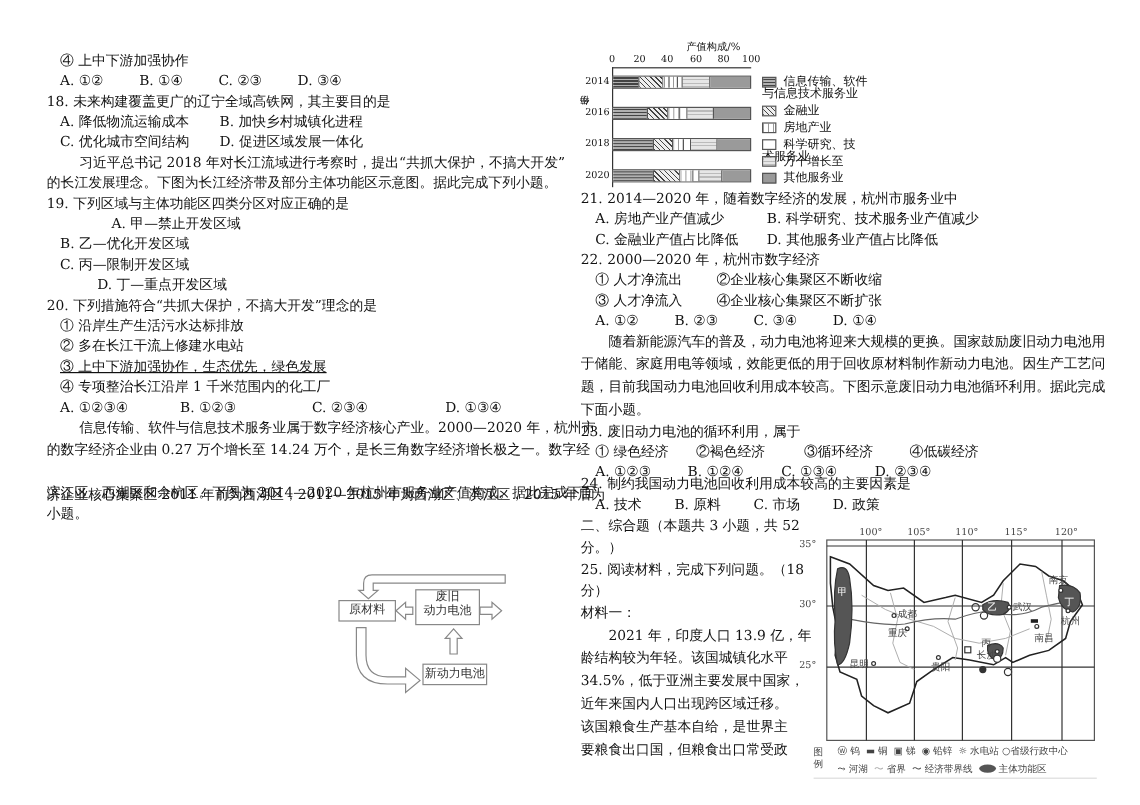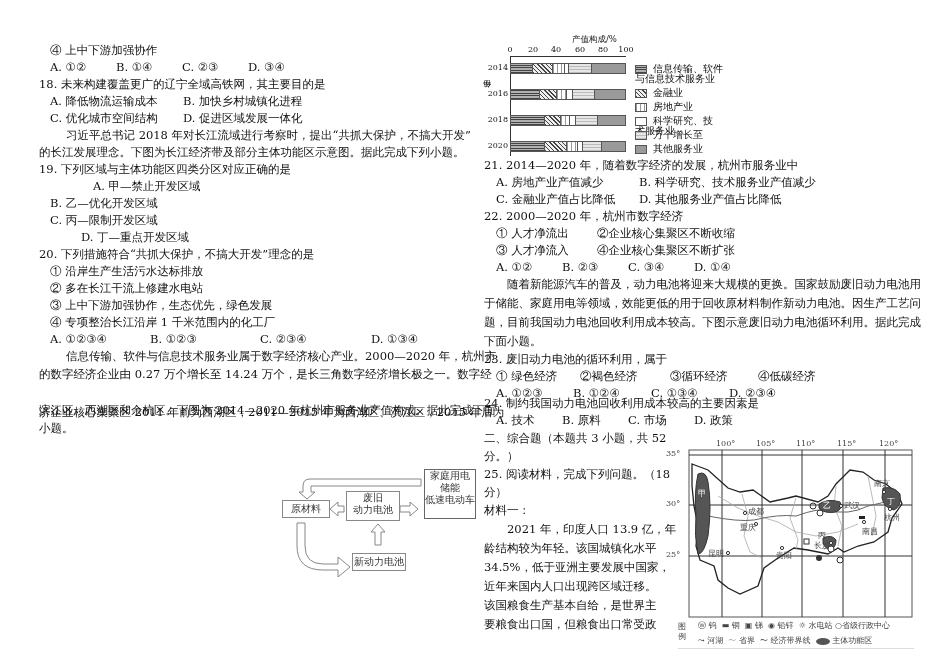--- a/index.html
+++ b/index.html
@@ -52,21 +52,21 @@
 <div class="ln" style="left:39px;top:144px;">的长江发展理念。下图为长江经济带及部分主体功能区示意图。据此完成下列小题。</div>
 <div class="ln" style="left:39px;top:161px;">19. 下列区域与主体功能区四类分区对应正确的是</div>
 <div class="ln" style="left:50px;top:178px;margin-left:43px;">A. 甲—禁止开发区域</div>
 <div class="ln" style="left:50px;top:195px;">B. 乙—优化开发区域</div>
 <div class="ln" style="left:50px;top:212px;">C. 丙—限制开发区域</div>
 <div class="ln" style="left:50px;top:229px;margin-left:31px;">D. 丁—重点开发区域</div>
 
 <div class="ln" style="left:39px;top:246px;">20. 下列措施符合“共抓大保护，不搞大开发”理念的是</div>
 <div class="ln" style="left:50px;top:263px;">① 沿岸生产生活污水达标排放</div>
 <div class="ln" style="left:50px;top:280px;">② 多在长江干流上修建水电站</div>
-<div class="ln" style="left:50px;top:297px;">③ 上中下游加强协作，生态优先，绿色发展</div>
+<div class="ln" style="left:50px;top:297px;text-decoration:underline;">③ 上中下游加强协作，生态优先，绿色发展</div>
 <div class="ln" style="left:50px;top:314px;text-align:right;">④ 专项整治长江沿岸 1 千米范围内的化工厂</div>
 <div class="ln" style="left:50px;top:331px;">
   <span class="opt" style="width:100px">A. ①②③④</span><span class="opt" style="width:110px">B. ①②③</span><span class="opt" style="width:111px">C. ②③④</span><span class="opt">D. ①③④</span>
 </div>
 
 <div class="ln" style="left:66px;top:348px;">信息传输、软件与信息技术服务业属于数字经济核心产业。2000—2020 年，杭州市</div>
 <div class="ln" style="left:39px;top:366px;">的数字经济企业由 0.27 万个增长至 14.24 万个，是长三角数字经济增长极之一。数字经</div>
 <div class="ln" style="left:39px;top:404px;">济企业核心集聚区 2011 年前为西湖区，2011—2015 年为西湖区、滨江区，2015 年后为</div>
 <div class="ln" style="left:39px;top:402px;">滨江区、西湖区和余杭区。下图为 2014—2020 年杭州市服务业产值构成。据此完成下面</div>
 <div class="ln" style="left:39px;top:420px;">小题。</div>
@@ -81,25 +81,20 @@
     <path d="M 140 43 L 132 36 L 132 40 L 122 40 L 122 46 L 132 46 L 132 50 Z" fill="#fff" stroke="#888"></path>
 
     <path d="M 100 58 L 93 66 L 97 66 L 97 79 L 103 79 L 103 66 L 107 66 Z" fill="#fff" stroke="#888"></path>
 
     <path d="M 27 57 L 27 80 Q 27 98 45 98 L 60 98 L 60 91 L 72 101 L 60 111 L 60 104 L 45 104 Q 19 104 19 80 L 19 57 Z" fill="#fff" stroke="#888"></path>
   </svg>
   <div class="box" style="left:4px;top:34px;width:46px;height:16px;line-height:16px;">原材料</div>
   <div class="box" style="left:68px;top:25px;width:52px;height:28px;">
     <div>废旧</div>
     <div>动力电池</div>
-  </div>
-  <div class="box" style="left:146px;top:3px;width:50px;height:48px;border-color:#666;">
-    <div>家庭用电</div>
-    <div>储能</div>
-    <div>低速电动车</div>
   </div>
   <div class="box" style="left:74px;top:87px;width:52px;height:16px;line-height:16px;">新动力电池</div>
 </div>
 
 <div id="chart">
   <div class="axis-title">产值构成/%</div>
   <div class="tick" style="left:30px">0</div>
   <div class="tick" style="left:53px">20</div>
   <div class="tick" style="left:76px">40</div>
   <div class="tick" style="left:100px">60</div>

